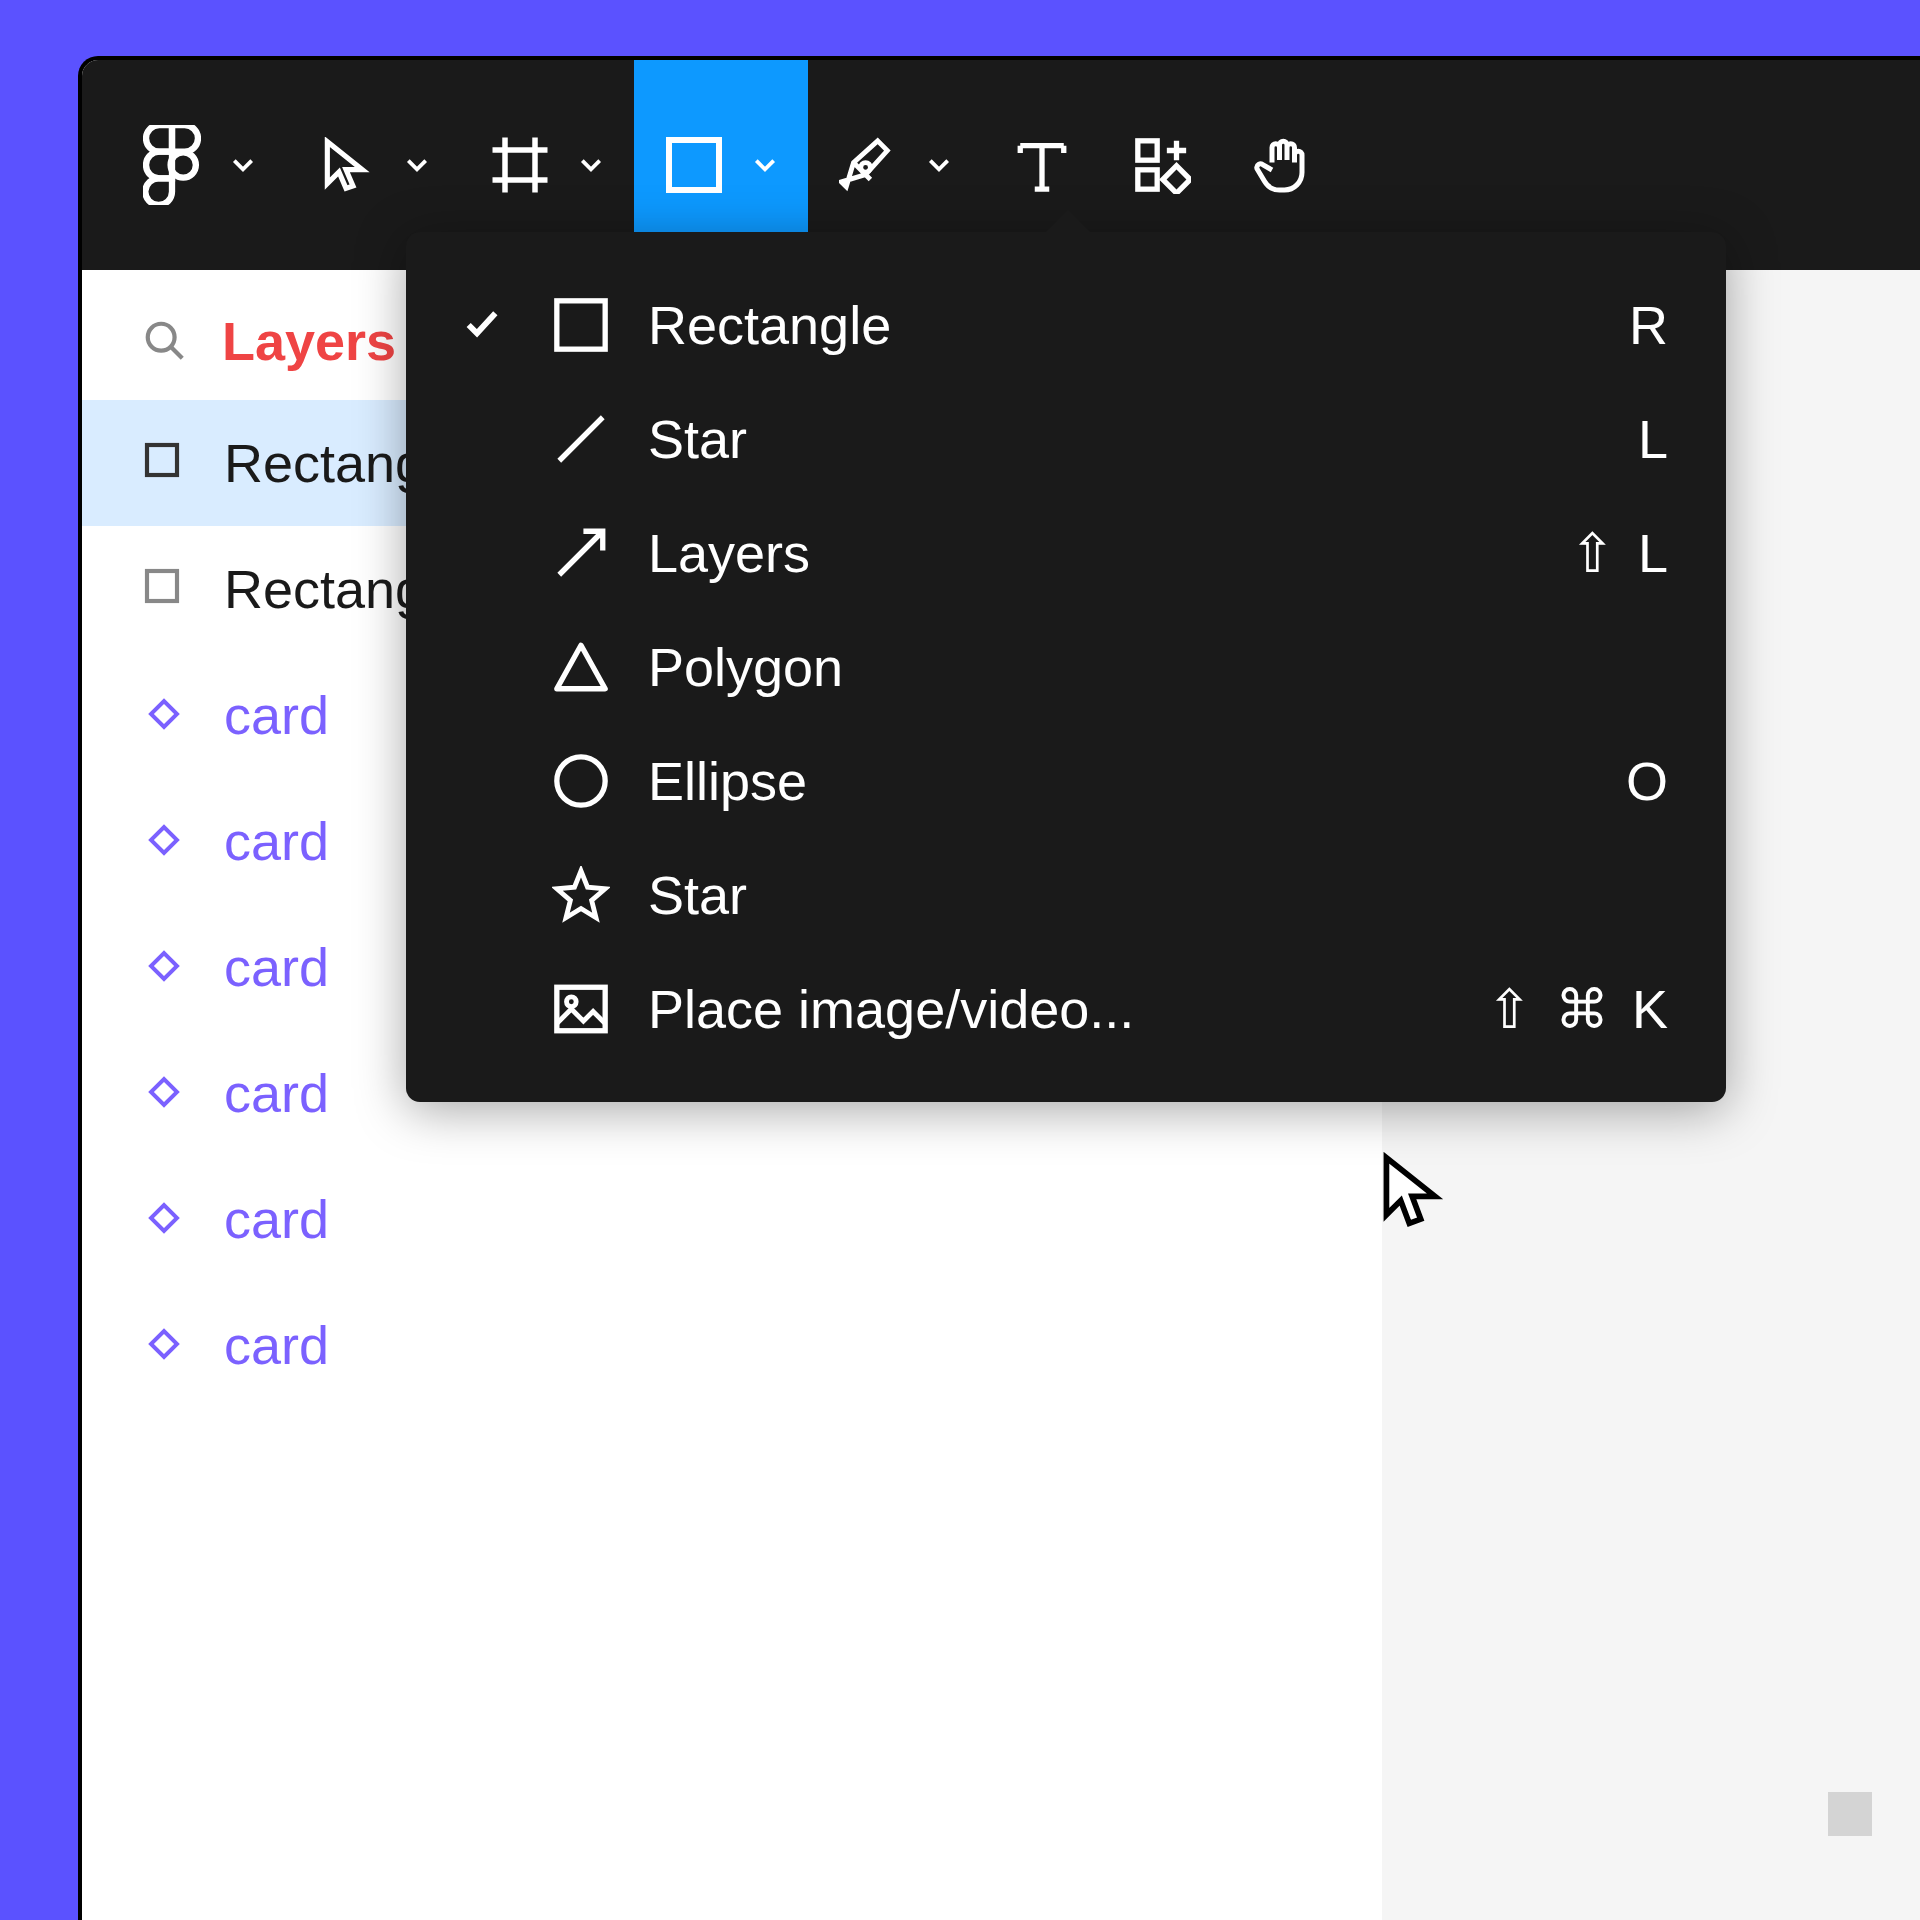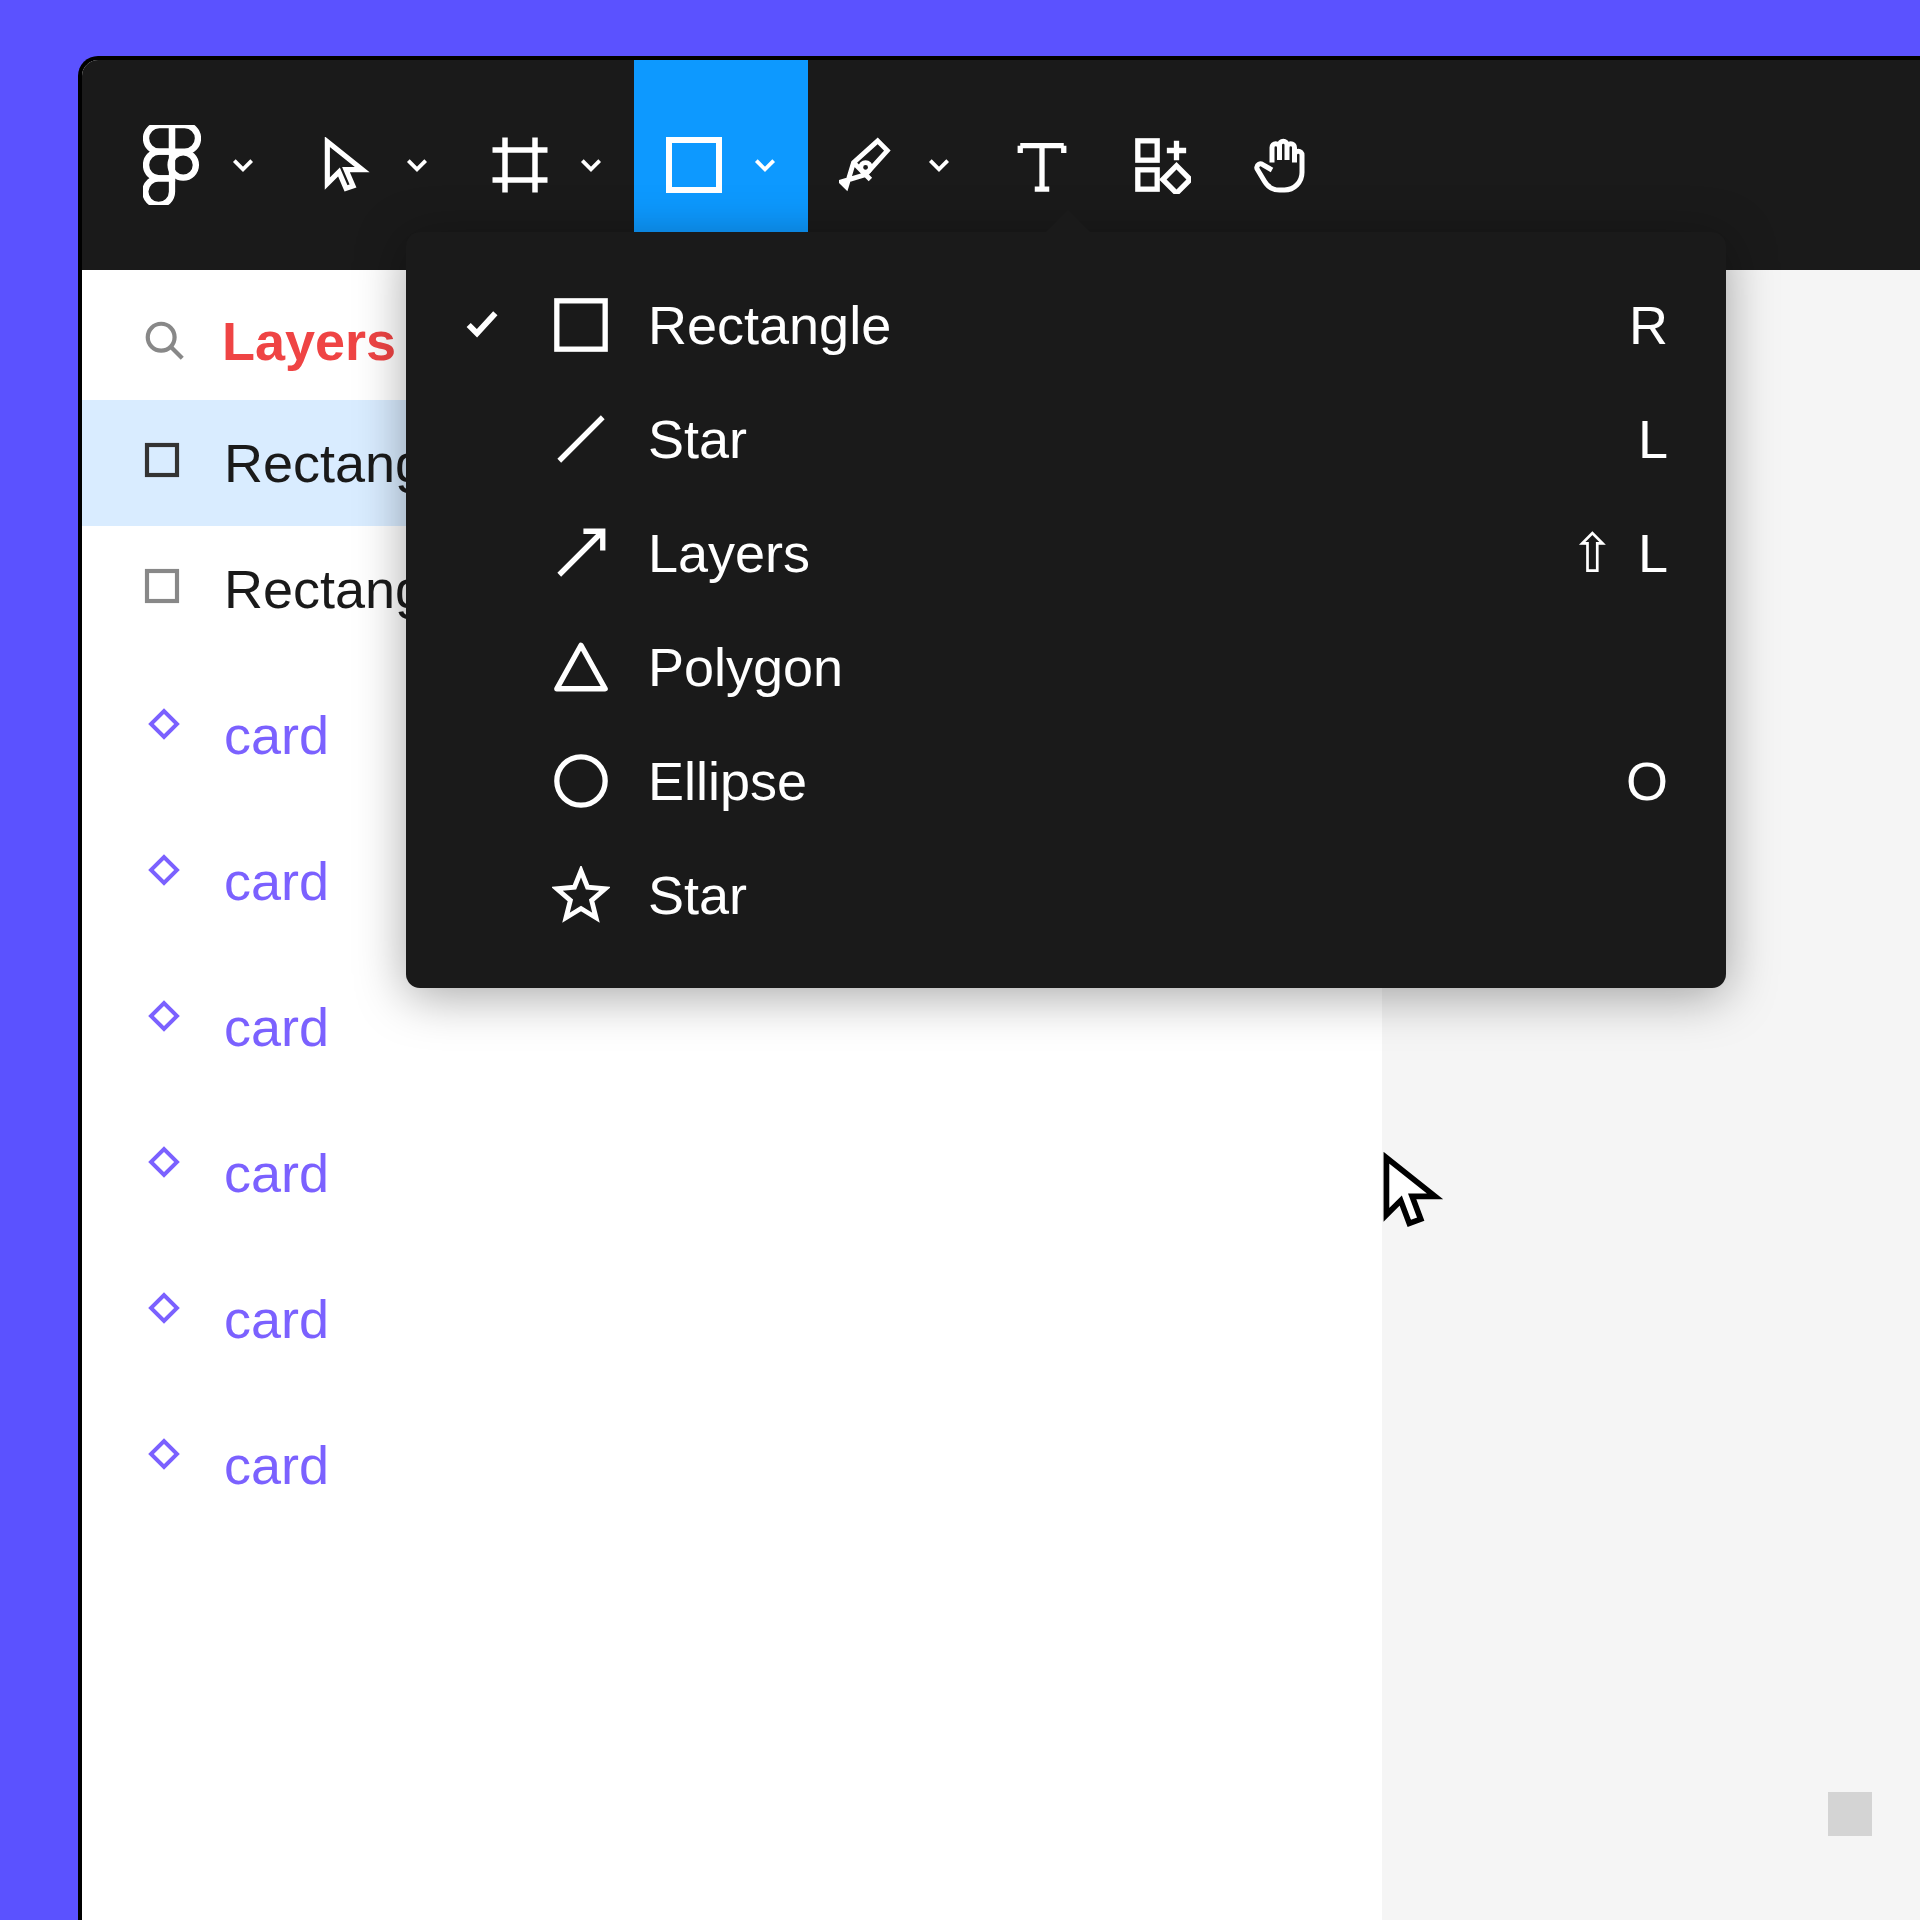--- a/index.html
+++ b/index.html
@@ -89,21 +89,21 @@
     gap: 36px;
   }
   .layer-row.selected { background: #d9ecff; }
   .layer-icon { width: 46px; height: 46px; flex-shrink: 0; }
   .layer-label {
     font-size: 54px;
     color: #1a1a1a;
     white-space: nowrap;
     overflow: hidden;
   }
-  .layer-row.comp .layer-label { color: #7b61ff; margin-top: 20px; }
+  .layer-row.comp .layer-label { color: #7b61ff; }
   .dropdown {
     position: absolute;
     top: 232px;
     left: 406px;
     width: 1320px;
     background: #1a1a1a;
     border-radius: 14px;
     padding: 36px 0;
     box-shadow: 0 8px 50px rgba(0,0,0,.35);
     z-index: 50;
@@ -385,19 +385,31 @@
   <div class="dd-row">
     <span class="dd-check"></span>
     <span class="dd-icon">
         <svg width="58" height="58" viewBox="0 0 24 24">
           <path d="M12 2l2.7 6.8 7.3.6-5.6 4.8 1.8 7.2L12 17.6l-6.2 3.8 1.8-7.2L2 9.4l7.3-.6z" fill="none" stroke="#fff" stroke-width="2"></path>
         </svg>
       </span>
     <span class="dd-label">Star</span>
     <span class="dd-shortcut"></span>
   </div>
+  <div class="dd-row">
+    <span class="dd-check"></span>
+    <span class="dd-icon">
+        <svg width="58" height="58" viewBox="0 0 24 24">
+          <rect x="2" y="3" width="20" height="18" fill="none" stroke="#fff" stroke-width="2.2"></rect>
+          <circle cx="8" cy="9" r="2" fill="none" stroke="#fff" stroke-width="2"></circle>
+          <path d="M2 18l6-6 5 5 4-4 5 5" fill="none" stroke="#fff" stroke-width="2"></path>
+        </svg>
+      </span>
+    <span class="dd-label">Place image/video...</span>
+    <span class="dd-shortcut">⇧ ⌘ K</span>
+  </div>
 </div>
 
 <div class="cursor">
   <svg width="70" height="80" viewBox="0 0 24 28">
       <path d="M2 2v20l5-5 3 8 4-1.5-3-8h8z" fill="#fff" stroke="#000" stroke-width="2"></path>
     </svg>
 </div>
 
 </body></html>

